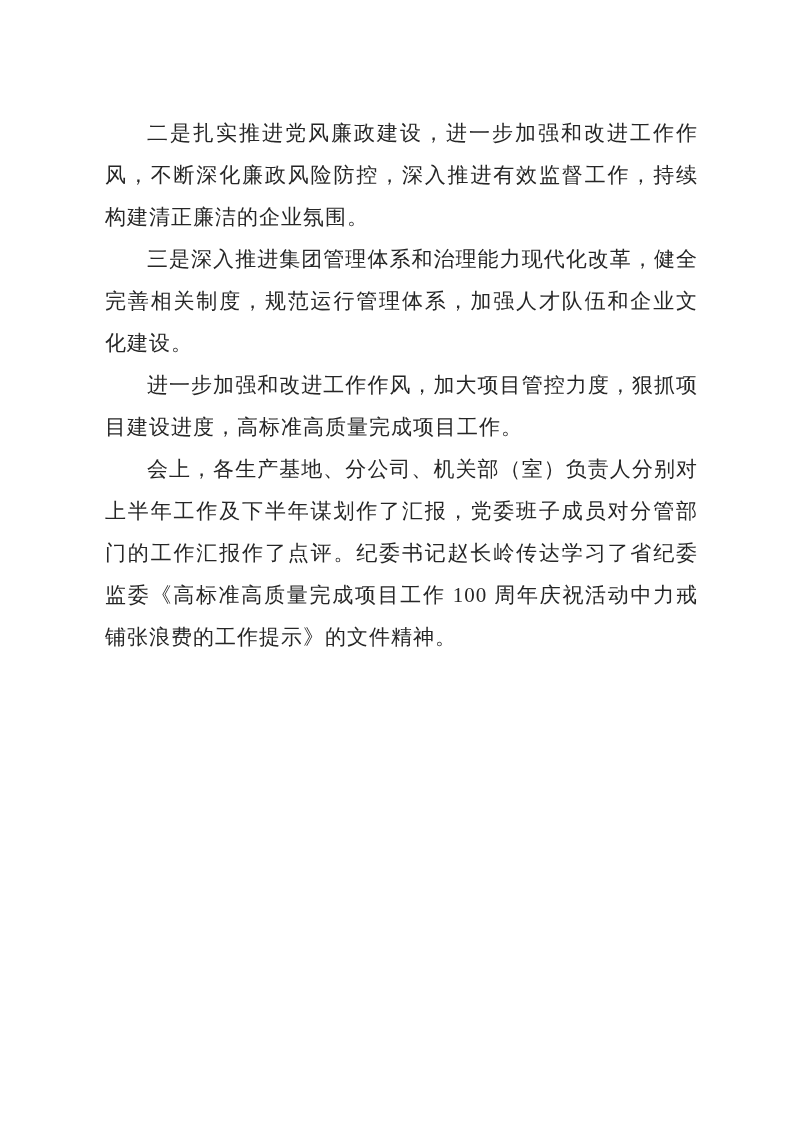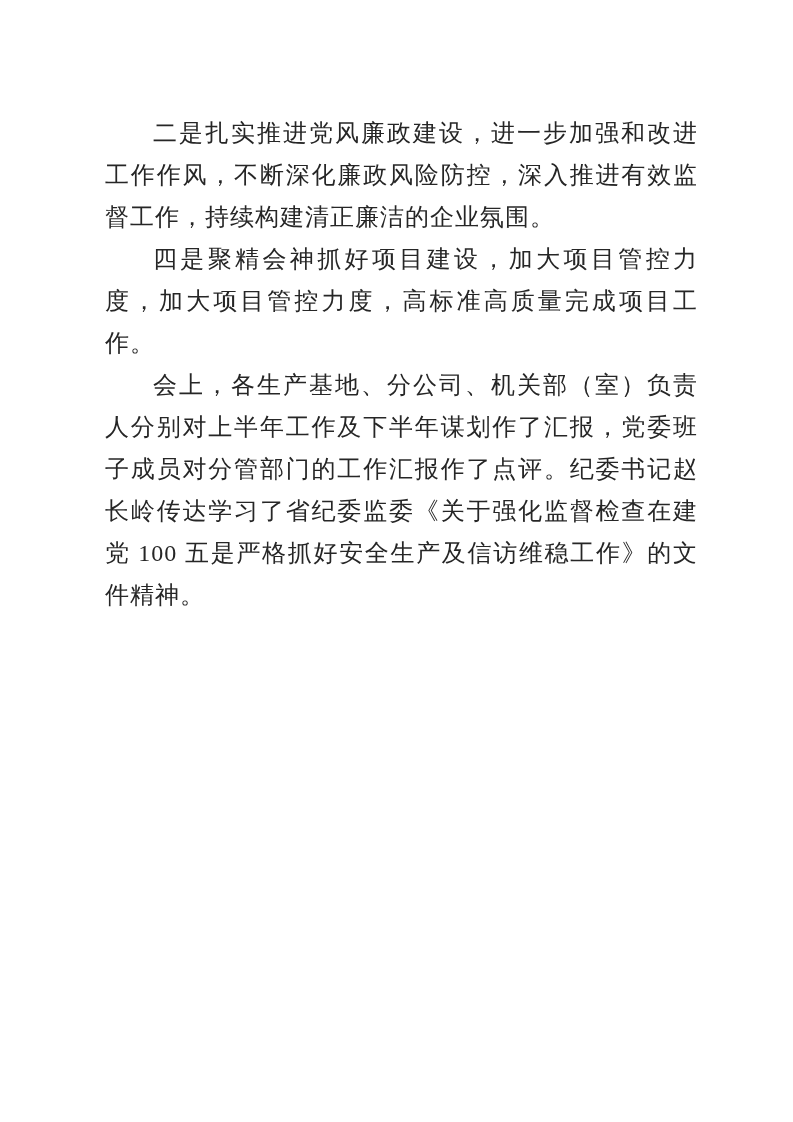--- a/index.html
+++ b/index.html
@@ -17,32 +17,33 @@
     font-family: "Liberation Serif", "DejaVu Serif", serif;
   }
   .content {
     position: absolute;
     top: 112px;
     left: 105px;
     width: 593px;
   }
   .para {
     margin: 0;
-    font-size: 24px;
+    font-size: 21px;
     line-height: 42px;
     color: #262626;
     letter-spacing: 1px;
     text-align: justify;
     text-justify: inter-character;
     text-indent: 2em;
     font-weight: 400;
   }
 </style>
 </head>
 <body>
 
 <div class="page">
   <div class="content">
     <p class="para">二是扎实推进党风廉政建设，进一步加强和改进工作作风，不断深化廉政风险防控，深入推进有效监督工作，持续构建清正廉洁的企业氛围。</p>
-    <p class="para">四是聚精会神抓好项目建设，加大项目管控力度，加大项目管控力度，高标准高质量完成项目工作。</p>
-    <p class="para">会上，各生产基地、分公司、机关部（室）负责人分别对上半年工作及下半年谋划作了汇报，党委班子成员对分管部门的工作汇报作了点评。纪委书记赵长岭传达学习了省纪委监委《关于强化监督检查在建党 100 五是严格抓好安全生产及信访维稳工作》的文件精神。</p>
+    <p class="para">三是深入推进集团管理体系和治理能力现代化改革，健全完善相关制度，规范运行管理体系，加强人才队伍和企业文化建设。</p>
+    <p class="para">进一步加强和改进工作作风，加大项目管控力度，狠抓项目建设进度，高标准高质量完成项目工作。</p>
+    <p class="para">会上，各生产基地、分公司、机关部（室）负责人分别对上半年工作及下半年谋划作了汇报，党委班子成员对分管部门的工作汇报作了点评。纪委书记赵长岭传达学习了省纪委监委《高标准高质量完成项目工作 100 周年庆祝活动中力戒铺张浪费的工作提示》的文件精神。</p>
   </div>
 </div>
 
 </body></html>

